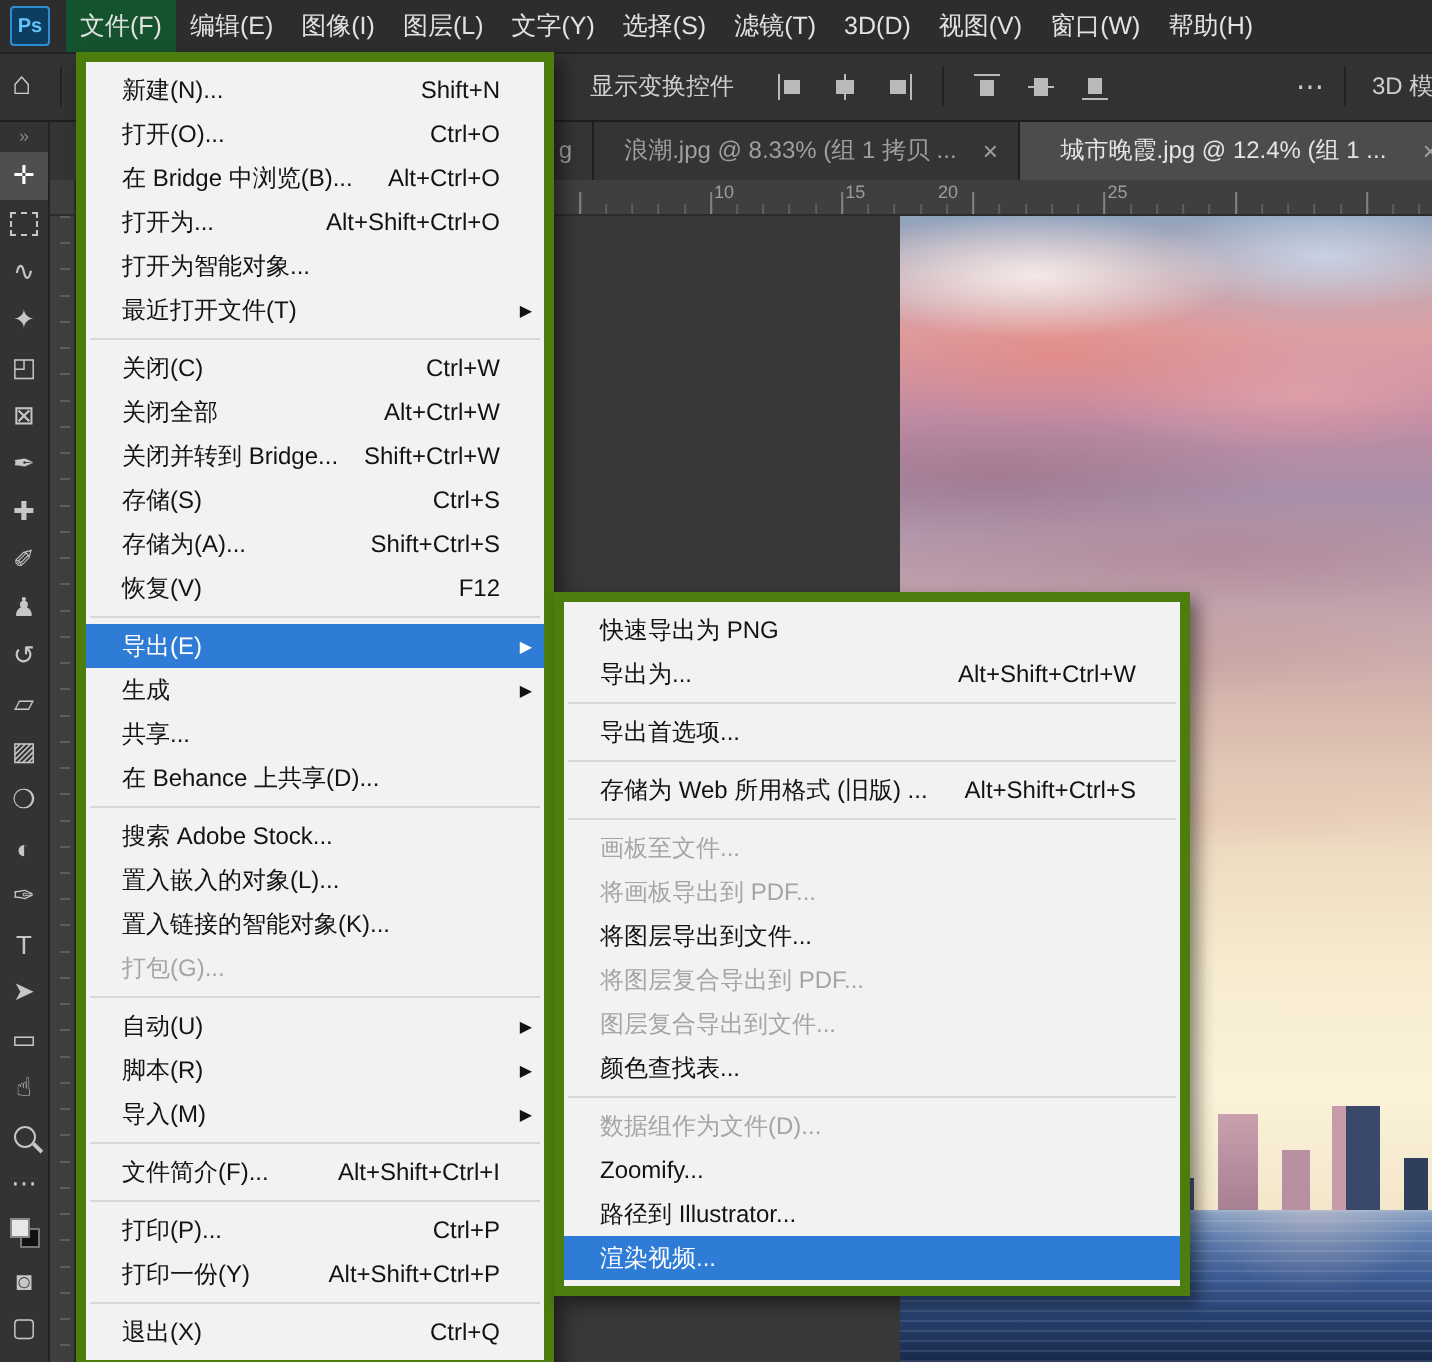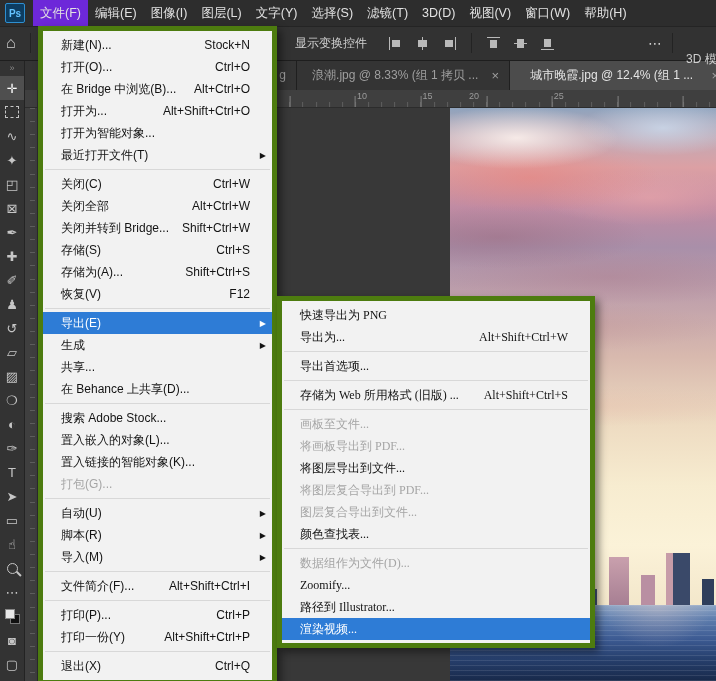--- a/index.html
+++ b/index.html
@@ -6,34 +6,34 @@
   .app{position:relative;width:716px;height:681px;overflow:hidden;background:#2d2d2d;
        font-family:"Liberation Sans","DejaVu Sans",sans-serif;-webkit-font-smoothing:antialiased;}
 
   
   .menubar{position:absolute;left:0;top:0;right:0;height:26px;background:#2d2d2d;
            display:flex;align-items:center;z-index:5;border-bottom:1px solid #242424;text-align:center;}
   .ps-logo{width:18px;height:18px;margin:0 8px 0 5px;background:#0d3d61;border:1px solid #2e8fd0;
            color:#64c3ff;font-size:10px;font-weight:bold;display:flex;align-items:center;
            justify-content:center;border-radius:2px;flex:0 0 auto;}
   .mb-item{padding:0 7px;height:26px;line-height:26px;font-size:12.5px;color:#e2e2e2;cursor:default;}
-  .mb-item.active{background:#6d28d9;}
+  .mb-item.active{background:#14532d;}
 
   
   .optionsbar{position:absolute;left:0;top:26px;right:0;height:34px;background:#323232;
               border-bottom:1px solid #1e1e1e;z-index:4;}
   .home{position:absolute;left:6px;top:7px;font-size:16px;color:#d0d0d0;line-height:20px;}
   .ob-sep{position:absolute;top:7px;width:1px;height:20px;background:#232323;}
   .ob-sep.s1{left:30px;}
   .ob-sep.s2{left:672px;}
   .ob-label{position:absolute;left:295px;top:0;line-height:34px;font-size:12px;color:#cfcfcf;}
   .ob-icons{position:absolute;left:388px;top:0;height:34px;display:flex;align-items:center;gap:12px;}
   .ob-div{width:1px;height:20px;background:#232323;margin:0 2px;}
   .ob-ellipsis{position:absolute;left:648px;top:0;line-height:34px;font-size:14px;color:#cfcfcf;}
-  .ob-3d{position:absolute;left:686px;top:16px;line-height:34px;font-size:12px;color:#cfcfcf;white-space:nowrap;}
+  .ob-3d{position:absolute;left:686px;top:0;line-height:34px;font-size:12px;color:#cfcfcf;white-space:nowrap;}
   .ai{position:relative;width:15px;height:15px;display:inline-block;}
   .ai::before,.ai::after{content:"";position:absolute;background:#b9b9b9;}
   .ai-l::before{left:1px;top:1px;width:1px;height:13px}.ai-l::after{left:4px;top:4px;width:8px;height:7px}
   .ai-ch::before{left:7px;top:1px;width:1px;height:13px}.ai-ch::after{left:3px;top:4px;width:9px;height:7px}
   .ai-r::before{right:1px;top:1px;width:1px;height:13px}.ai-r::after{right:4px;top:4px;width:8px;height:7px}
   .ai-t::before{left:1px;top:1px;width:13px;height:1px}.ai-t::after{left:4px;top:4px;width:7px;height:8px}
   .ai-cv::before{left:1px;top:7px;width:13px;height:1px}.ai-cv::after{left:4px;top:3px;width:7px;height:9px}
   .ai-b::before{left:1px;bottom:1px;width:13px;height:1px}.ai-b::after{left:4px;bottom:4px;width:7px;height:8px}
 
   
@@ -109,21 +109,21 @@
   .water{position:absolute;left:0;right:0;top:497px;height:76px;
     background:
       radial-gradient(30% 80% at 78% 0%, rgba(235,210,205,.35), transparent 70%),
       repeating-linear-gradient(180deg, rgba(255,255,255,.10) 0 1px, rgba(255,255,255,0) 1px 5px),
       linear-gradient(180deg,#8ea6c6 0%,#5f7eae 18%,#3c5a92 45%,#27406e 70%,#18294a 100%);}
 
   
   .menu-panel{position:absolute;background:#f2f2f2;border:5px solid #4d7c0f;
               box-shadow:4px 4px 8px rgba(0,0,0,.45);padding:3px 0;box-sizing:border-box;}
   .file-menu{left:38px;top:26px;width:239px;z-index:20;}
-  .export-menu{left:277px;top:296px;width:318px;z-index:21;font-family:Liberation Serif, serif;}
+  .export-menu{left:277px;top:296px;width:318px;z-index:21;}
   .menu-item{height:22px;display:flex;align-items:center;padding:0 6px 0 18px;
              font-size:12px;color:#131313;cursor:default;}
   .mi-label{flex:0 0 auto;white-space:nowrap;}
   .mi-shortcut{margin-left:auto;padding-right:4px;white-space:nowrap;}
   .mi-arrow{width:12px;text-align:right;font-size:8px;flex:0 0 auto;}
   .menu-item.disabled{color:#a5a5a5;}
   .menu-item.highlighted{background:#2e7cd6;color:#ffffff;}
   .menu-sep{height:1px;background:#d8d8d8;margin:3px 2px;}
 </style>
 </head>
@@ -285,21 +285,21 @@
         <i class="b9"></i>
         <i class="b10"></i>
       </div>
       <div class="water"></div>
     </div>
   </div>
 
   <div class="menu-panel file-menu" id="file-menu">
       <div class="menu-item">
         <span class="mi-label">新建(N)...</span>
-        <span class="mi-shortcut">Stock+N</span>
+        <span class="mi-shortcut">Shift+N</span>
         <span class="mi-arrow"></span>
       </div>
       <div class="menu-item">
         <span class="mi-label">打开(O)...</span>
         <span class="mi-shortcut">Ctrl+O</span>
         <span class="mi-arrow"></span>
       </div>
       <div class="menu-item">
         <span class="mi-label">在 Bridge 中浏览(B)...</span>
         <span class="mi-shortcut">Alt+Ctrl+O</span>

